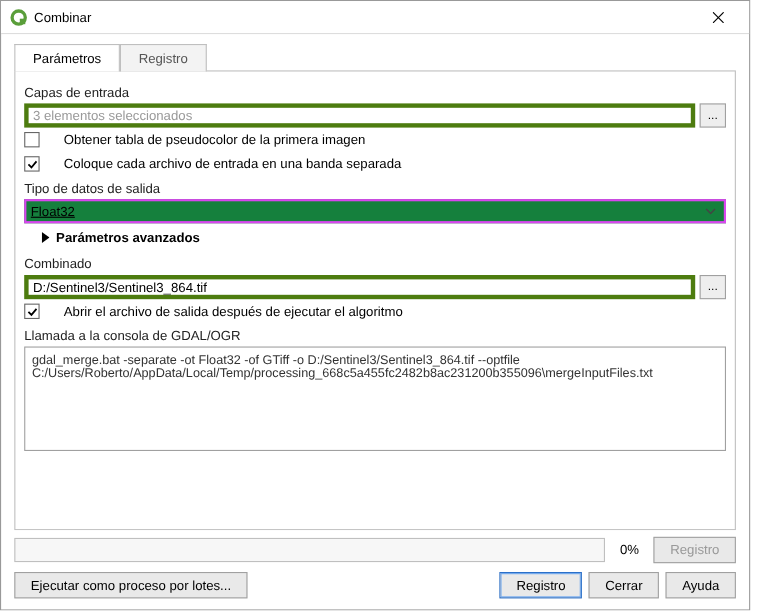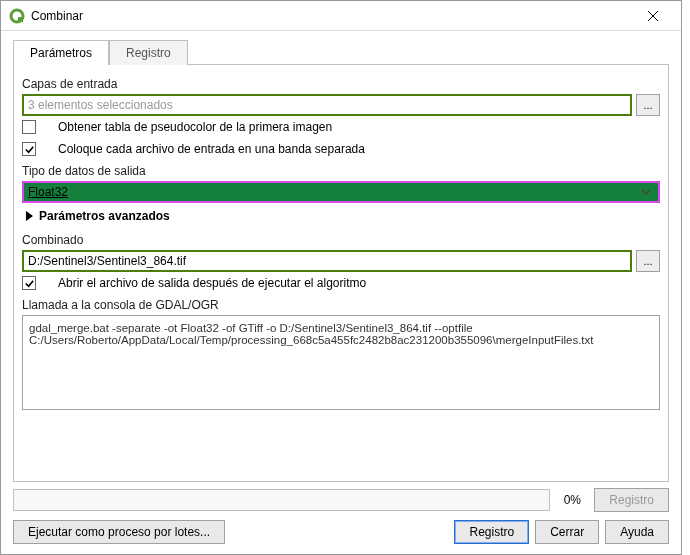--- a/index.html
+++ b/index.html
@@ -69,21 +69,21 @@
     display: flex;
     flex-direction: column;
     overflow: auto;
   }
   .label { margin: 4px 0 3px 0; color: #222; }
   .row { display: flex; align-items: center; gap: 4px; }
   .txt-input {
     flex: 1;
     height: 22px;
     padding: 2px 4px;
-    border: 2px solid #4d7c0f;
+    border: 4px solid #4d7c0f;
     background: #fff;
     font-family: inherit;
     font-size: 12px;
   }
   .txt-input.disabled {
     color: #999;
     background: #fff;
   }
   .small-btn {
     width: 24px; height: 22px;
@@ -116,21 +116,21 @@
     position: relative;
     text-decoration: underline;
   }
   .select .sel-val { flex: 1; }
   .select .chev {
     width: 16px;
     display: flex; align-items: center; justify-content: center;
   }
   .expander {
     display: flex; align-items: center; gap: 6px;
-    margin: 6px 4px;
+    margin: 6px 16px;
     cursor: pointer;
     font-weight: bold;
   }
   .textarea {
     width: 100%;
     height: 95px;
     border: 1px solid #a0a0a0;
     background: #fff;
     padding: 6px;
     font-family: inherit;

